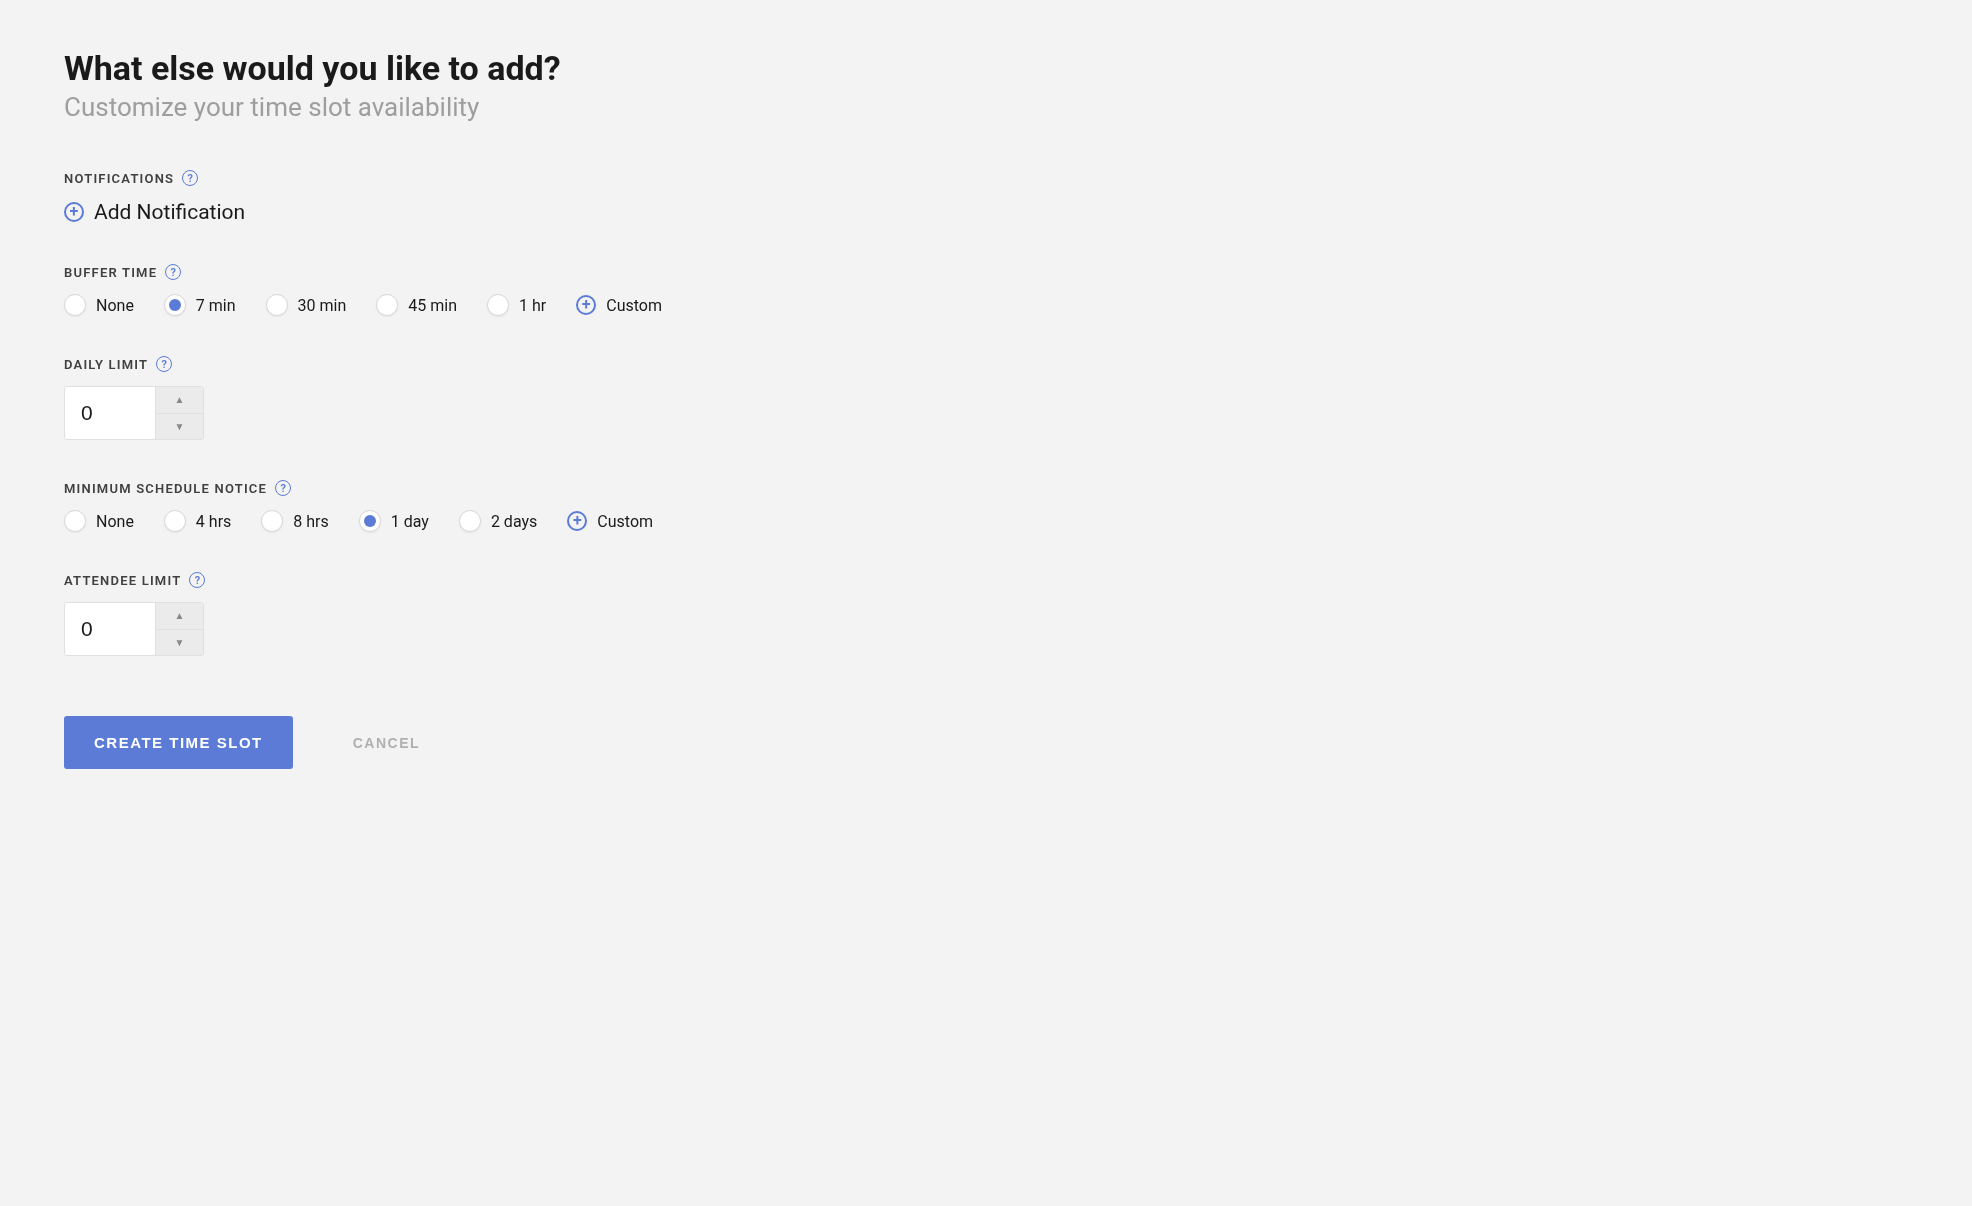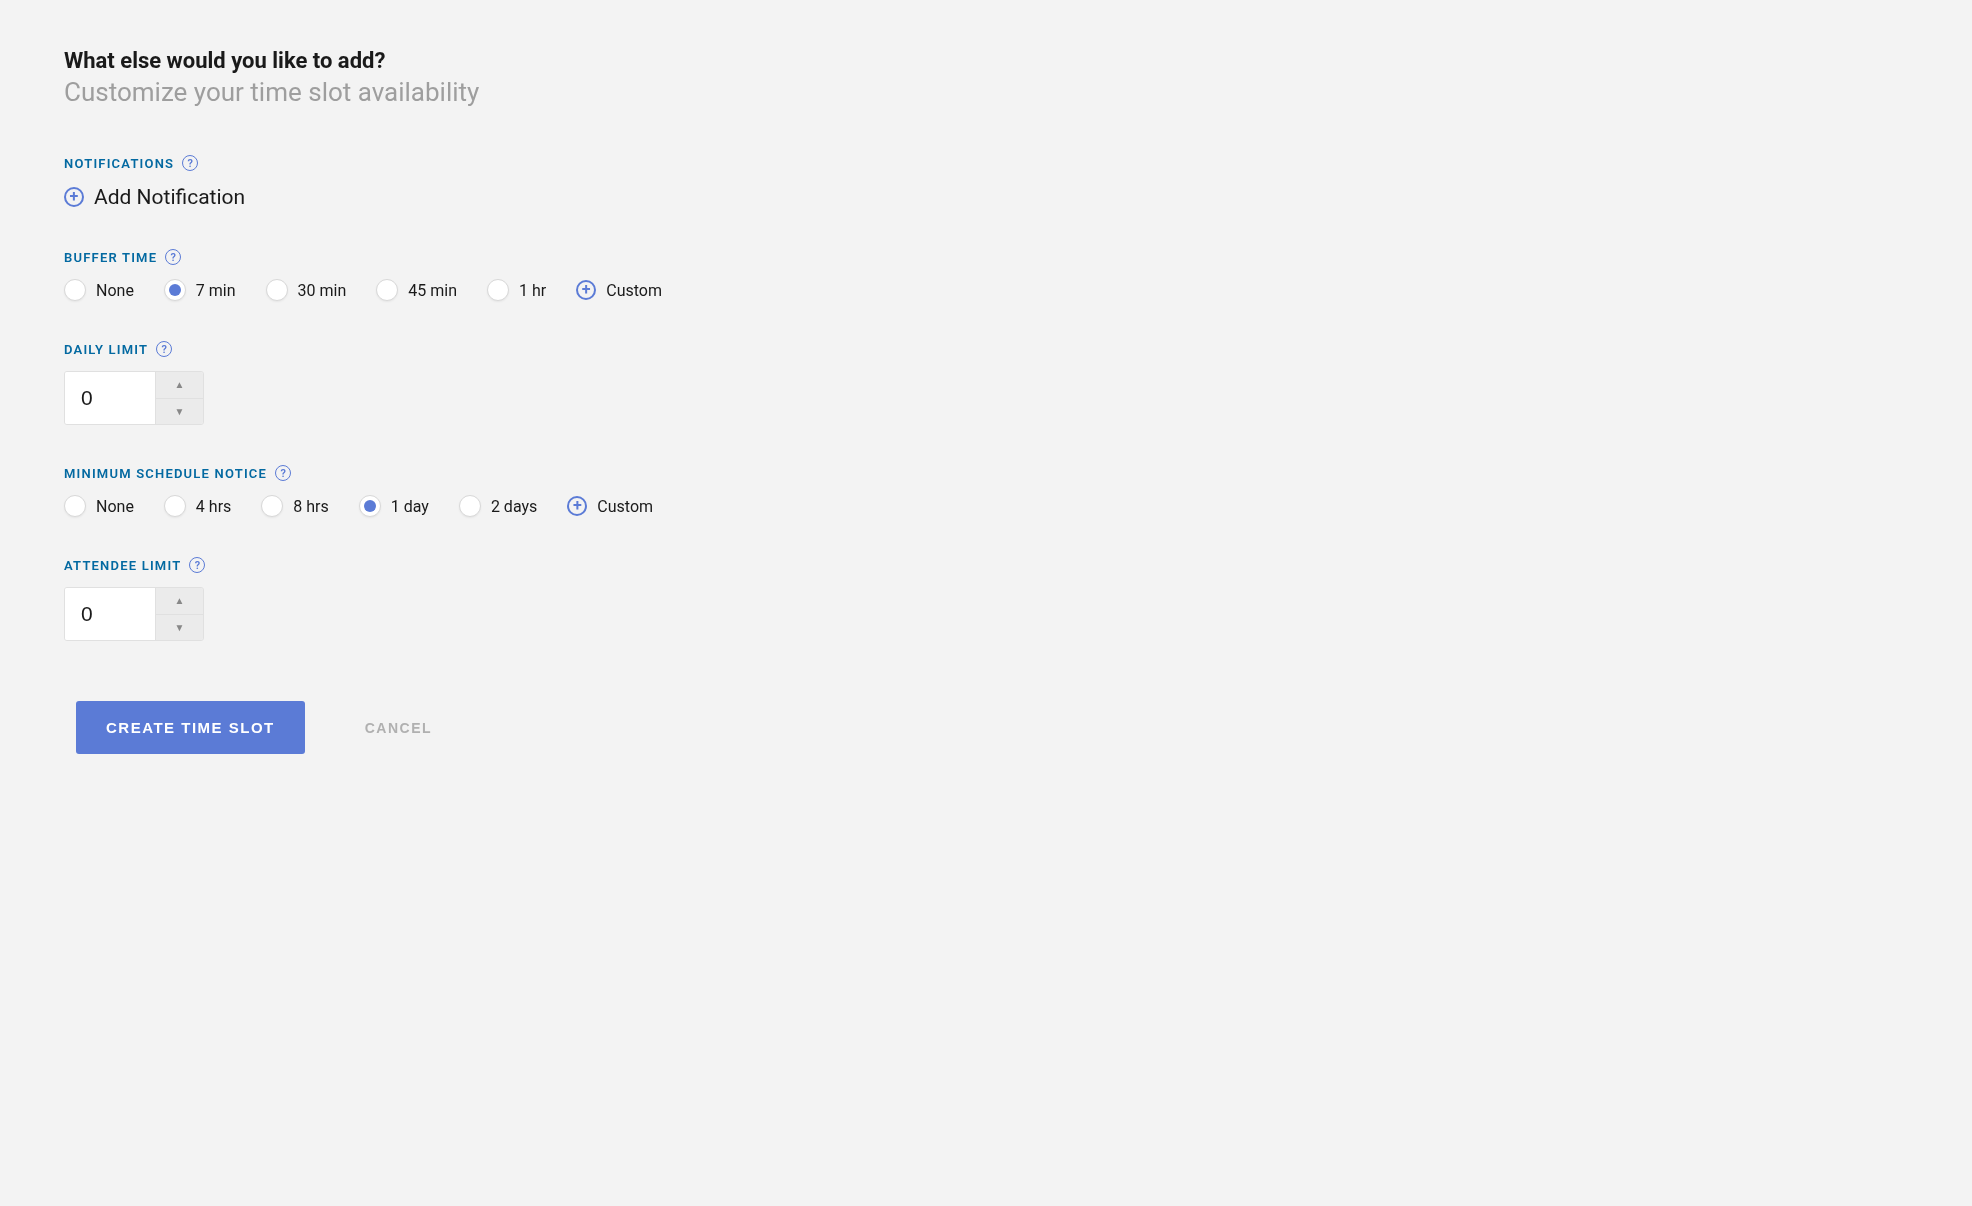--- a/index.html
+++ b/index.html
@@ -3,21 +3,21 @@
 <meta charset="utf-8">
 <style>
   * { box-sizing: border-box; margin: 0; padding: 0; }
   body {
     background: #f3f3f3;
     font-family: -apple-system, BlinkMacSystemFont, "Segoe UI", Roboto, "Helvetica Neue", Arial, sans-serif;
     color: #1a1a1a;
     padding: 48px 64px;
   }
   .page-title {
-    font-size: 22px;
+    font-size: 34px;
     font-weight: 700;
     color: #1a1a1a;
     margin-bottom: 4px;
   }
   .page-subtitle {
     font-size: 26px;
     font-weight: 400;
     color: #9e9e9e;
     margin-bottom: 48px;
   }
@@ -28,21 +28,21 @@
     display: flex;
     align-items: center;
     gap: 8px;
     margin-bottom: 14px;
   }
   .section-label {
     font-size: 13px;
     font-weight: 600;
     letter-spacing: 1.2px;
     text-transform: uppercase;
-    color: #0369a1;
+    color: #404040;
   }
   .help-icon {
     width: 16px;
     height: 16px;
     border: 1.5px solid #5b7bd6;
     border-radius: 50%;
     display: inline-flex;
     align-items: center;
     justify-content: center;
     font-size: 11px;
@@ -146,21 +146,20 @@
     font-size: 10px;
   }
   .stepper-btn:first-child {
     border-bottom: 1px solid #e0e0e0;
   }
   .actions {
     display: flex;
     align-items: center;
     gap: 60px;
     margin-top: 60px;
-    margin-left: 12px;
   }
   .btn-primary {
     background: #5b7bd6;
     color: #ffffff;
     border: none;
     padding: 18px 30px;
     font-size: 15px;
     font-weight: 600;
     letter-spacing: 1.5px;
     text-transform: uppercase;

